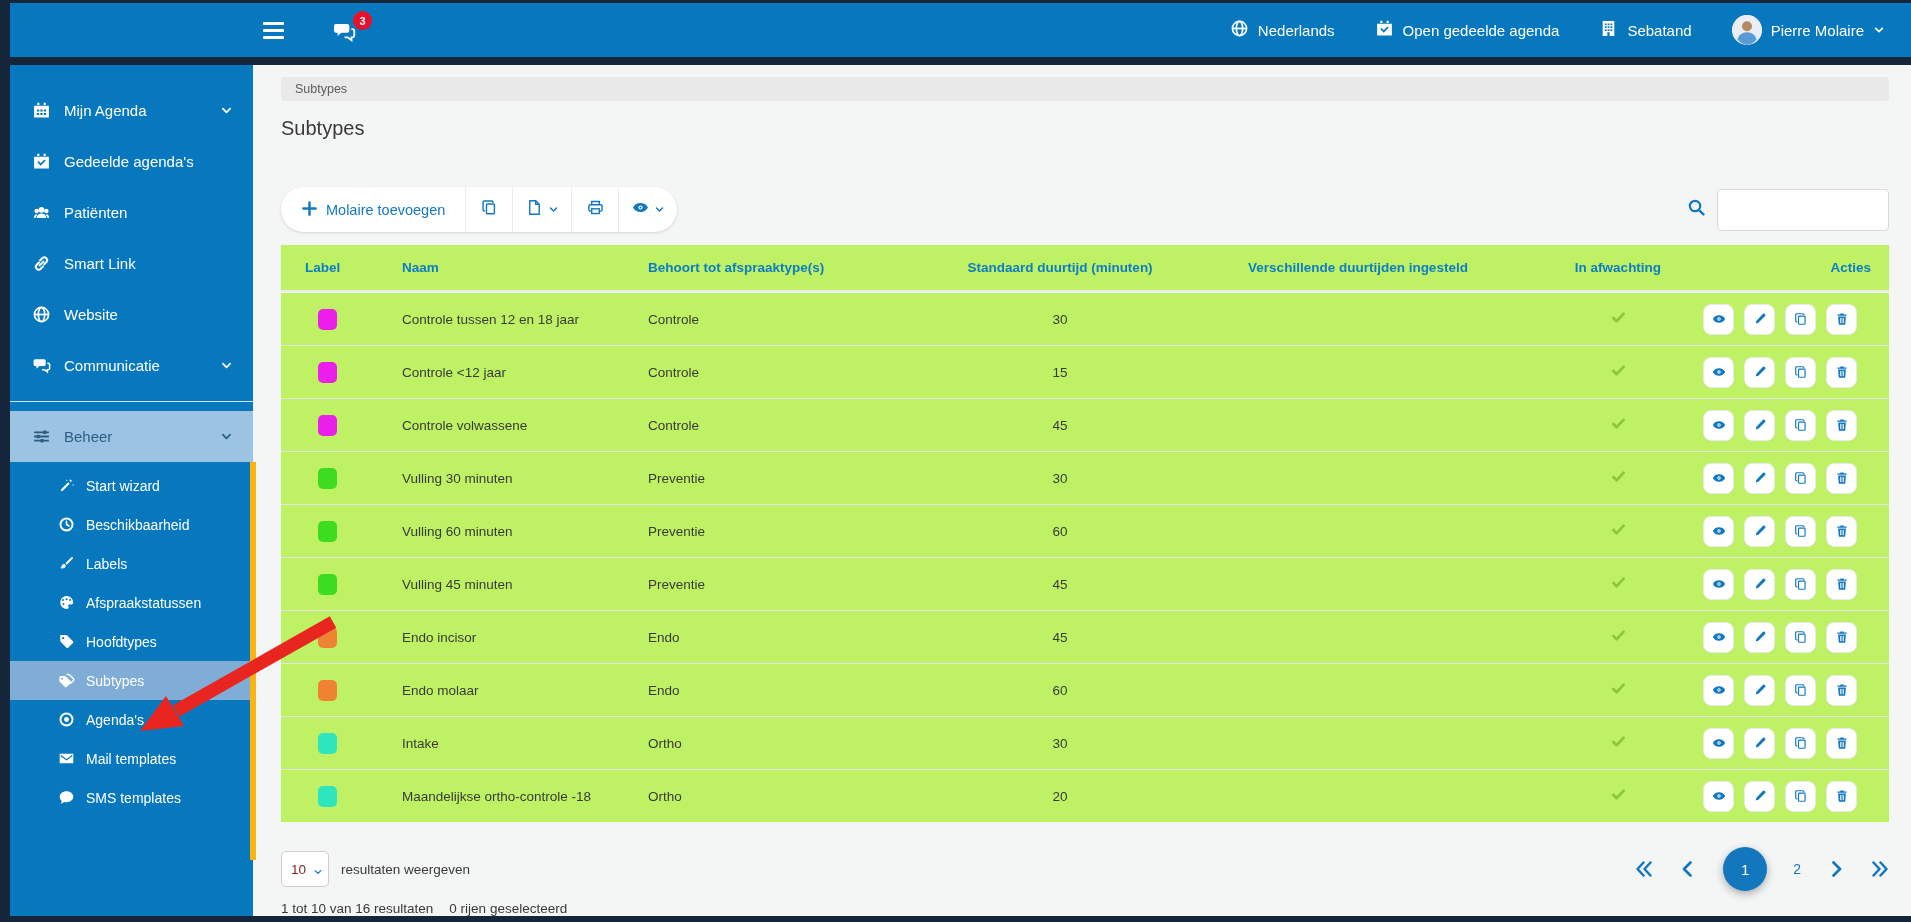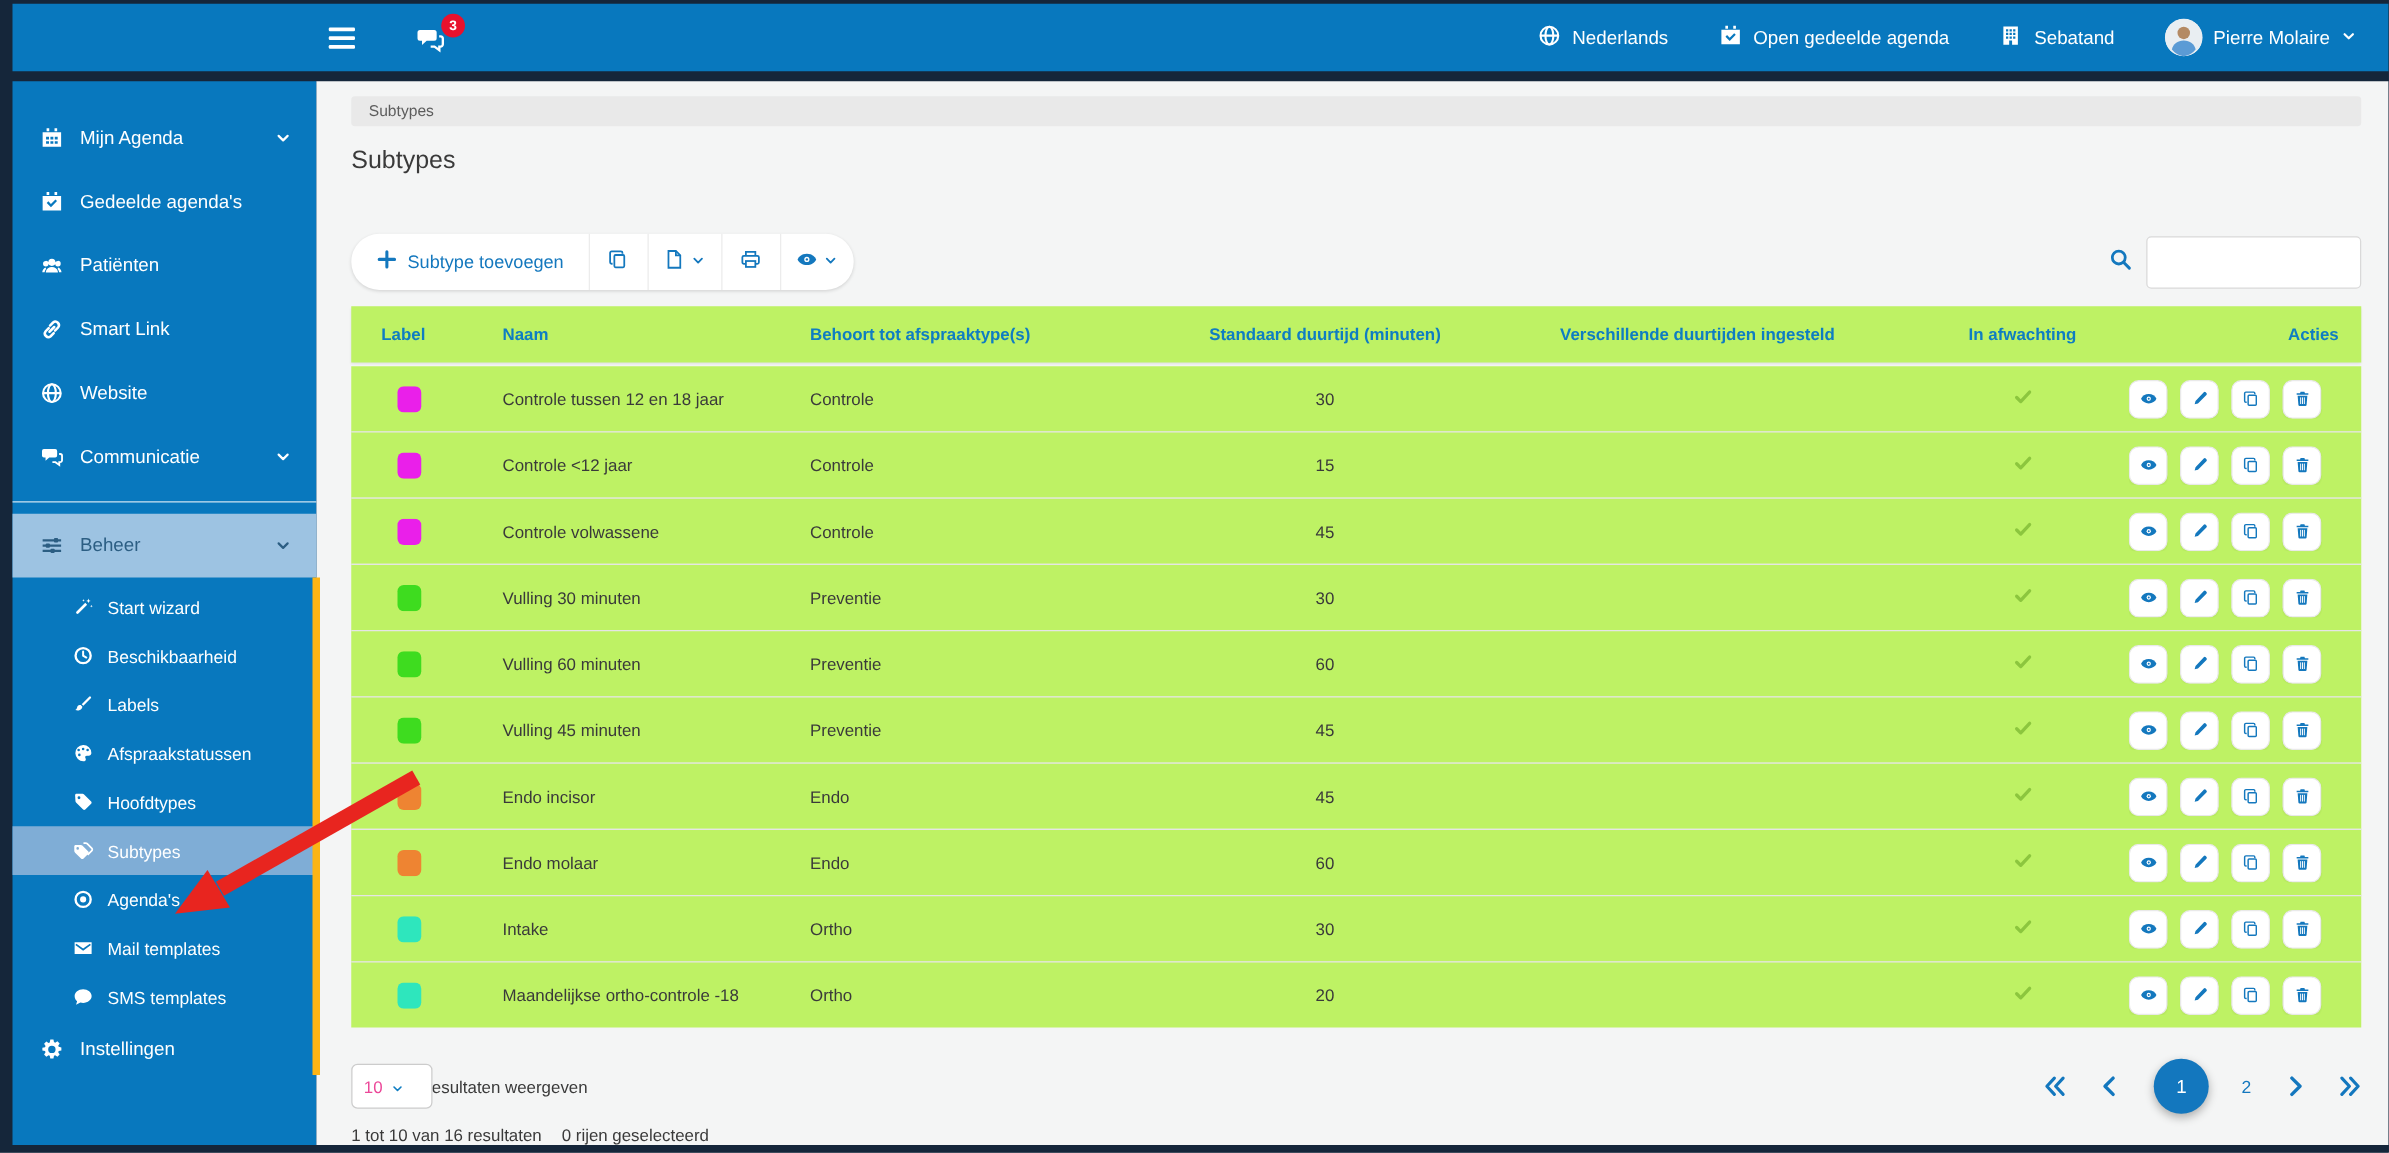--- a/index.html
+++ b/index.html
@@ -73,21 +73,21 @@
   .swatch{display:inline-block;width:19px;height:21px;border-radius:5px;margin-left:13px;vertical-align:middle;}
   .check{display:inline-flex;color:#8cc63e;}
   .check svg{width:15px;height:15px;}
   .actions{display:flex;justify-content:flex-end;gap:10px;padding-right:14px;}
   .act-btn{width:31px;height:29px;border:1px solid #e9e9e9;border-radius:8px;background:#fff;display:flex;align-items:center;justify-content:center;color:#1478be;cursor:pointer;box-shadow:0 1px 1px rgba(0,0,0,.04);}
   .act-btn svg{width:14px;height:14px;}
 
   
   .footer-row{margin:25px 22px 0 28px;display:flex;align-items:center;}
   .psize-wrap{position:relative;width:48px;height:36px;}
-  .psize-wrap select{appearance:none;-webkit-appearance:none;width:65px;height:36px;border:1px solid #ccc;border-radius:5px;background:#fff;color:#ec4899;font-size:13.5px;padding:0 0 0 9px;outline:none;cursor:pointer;}
+  .psize-wrap select{appearance:none;-webkit-appearance:none;width:48px;height:36px;border:1px solid #ccc;border-radius:5px;background:#fff;color:#7f1d1d;font-size:13.5px;padding:0 0 0 9px;outline:none;cursor:pointer;}
   .psize-wrap .sel-caret{position:absolute;right:6px;top:12px;pointer-events:none;color:#0f7dc2;}
   .psize-wrap .sel-caret svg{width:10px;height:10px;}
   .psize-label{margin-left:12px;font-size:13.5px;color:#3a3a3a;}
   .pagination{margin-left:auto;display:flex;align-items:center;gap:26px;color:#1377be;}
   .pg-btn{cursor:pointer;display:flex;color:#1377be;}
   .pg-btn svg{width:18px;height:18px;}
   .pg-num{font-size:14px;cursor:pointer;color:#1377be;}
   .pg-num.active{width:44px;height:44px;border-radius:50%;background:#1377be;color:#fff;display:flex;align-items:center;justify-content:center;font-size:15px;box-shadow:0 3px 8px rgba(0,0,0,.3);}
   .results-line{margin:10px 22px 0 28px;font-size:13.5px;color:#3a3a3a;display:flex;}
   .sel-summary{margin-left:16px;}
@@ -312,44 +312,36 @@
   </div>
         <div class="sub-item">
     <span class="nav-ic">
             <svg viewBox="0 0 18 18" fill="currentColor">
               <path d="M9 2.5c4 0 7.2 2.6 7.2 5.8S13 14.1 9 14.1c-.8 0-1.6-.1-2.3-.3L3 15.6l.9-2.9C2.6 11.6 1.8 10.1 1.8 8.3 1.8 5.1 5 2.5 9 2.5z"></path>
             </svg>
           </span>
     <span class="nav-label">SMS templates</span>
   </div>
       </div>
-    <div class="settings-row nav-item">
-      <span class="nav-ic" id="settings-ic">
-          <svg viewBox="0 0 18 18" fill="currentColor">
-            <path fill-rule="evenodd" d="M7.8 1.5h2.4l.4 2 .9.4 1.7-1.1 1.7 1.7-1.1 1.7.4.9 2 .4v2.4l-2 .4-.4.9 1.1 1.7-1.7 1.7-1.7-1.1-.9.4-.4 2H7.8l-.4-2-.9-.4-1.7 1.1-1.7-1.7 1.1-1.7-.4-.9-2-.4V7.8l2-.4.4-.9-1.1-1.7 1.7-1.7 1.7 1.1.9-.4zM9 6.2a2.8 2.8 0 1 0 0 5.6 2.8 2.8 0 0 0 0-5.6z"></path>
-          </svg>
-        </span>
-      <span class="nav-label">Instellingen</span>
-    </div>
     <div class="yellow-bar"></div>
   </div>
 
   <div class="main">
     <div class="breadcrumb-bar">
       <span>Subtypes</span>
     </div>
     <div class="page-title">Subtypes</div>
 
     <div class="toolbar-row">
       <div class="btn-group">
         <div class="btn-cell btn-add">
           <span><svg viewBox="0 0 18 18" width="14" height="14" stroke="#1478be" stroke-width="2.6" stroke-linecap="round" fill="none">
                 <path d="M9 2.5v13M2.5 9h13"></path>
               </svg></span>
-          <span>Subtype toevoegen</span>
+          <span>Molaire toevoegen</span>
         </div>
         <div class="btn-cell btn-ic">
             <span id="tb-copy"><svg viewBox="0 0 18 18" fill="none" stroke="currentColor" stroke-width="1.5">
                 <rect x="5.8" y="5.3" width="8.4" height="10.4" rx="1"></rect>
                 <path d="M4.3 12.7H3.5A1.3 1.3 0 0 1 2.2 11.4V3.5A1.3 1.3 0 0 1 3.5 2.2h7.9a1.3 1.3 0 0 1 1.3 1.3v.8"></path>
               </svg></span>
           </div>
         <div class="btn-cell btn-ic wide">
           <span id="tb-doc"><svg viewBox="0 0 18 18" fill="none" stroke="currentColor" stroke-width="1.5">
                 <path d="M4 1.9h6.3L14 5.6v10.5H4z"></path>

